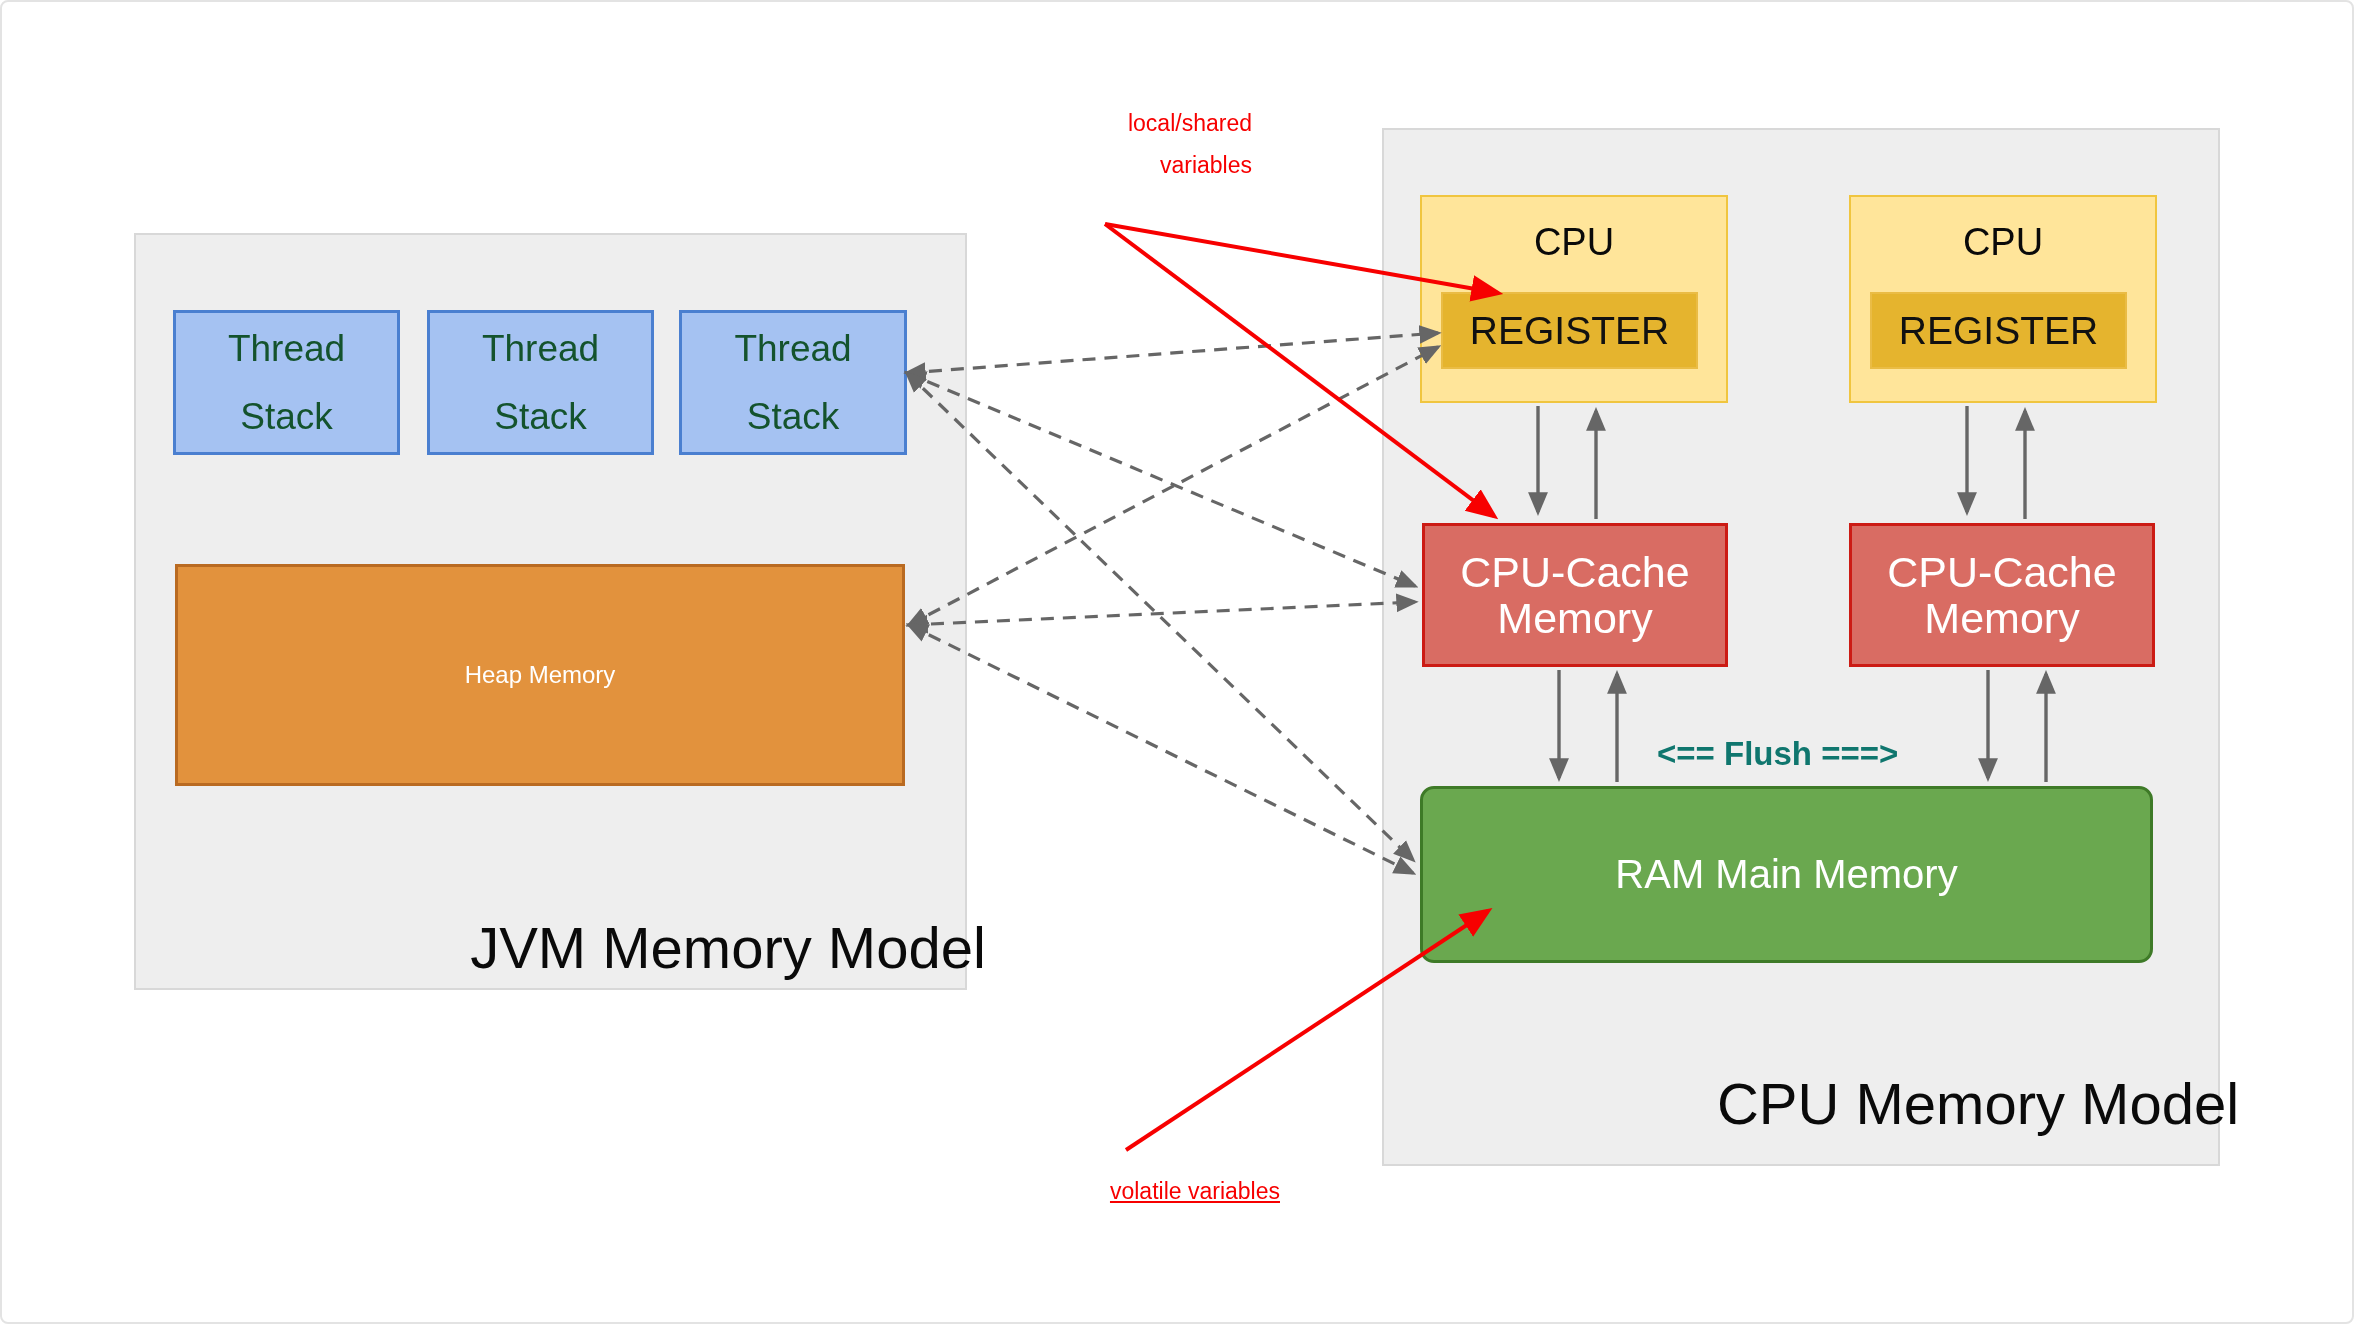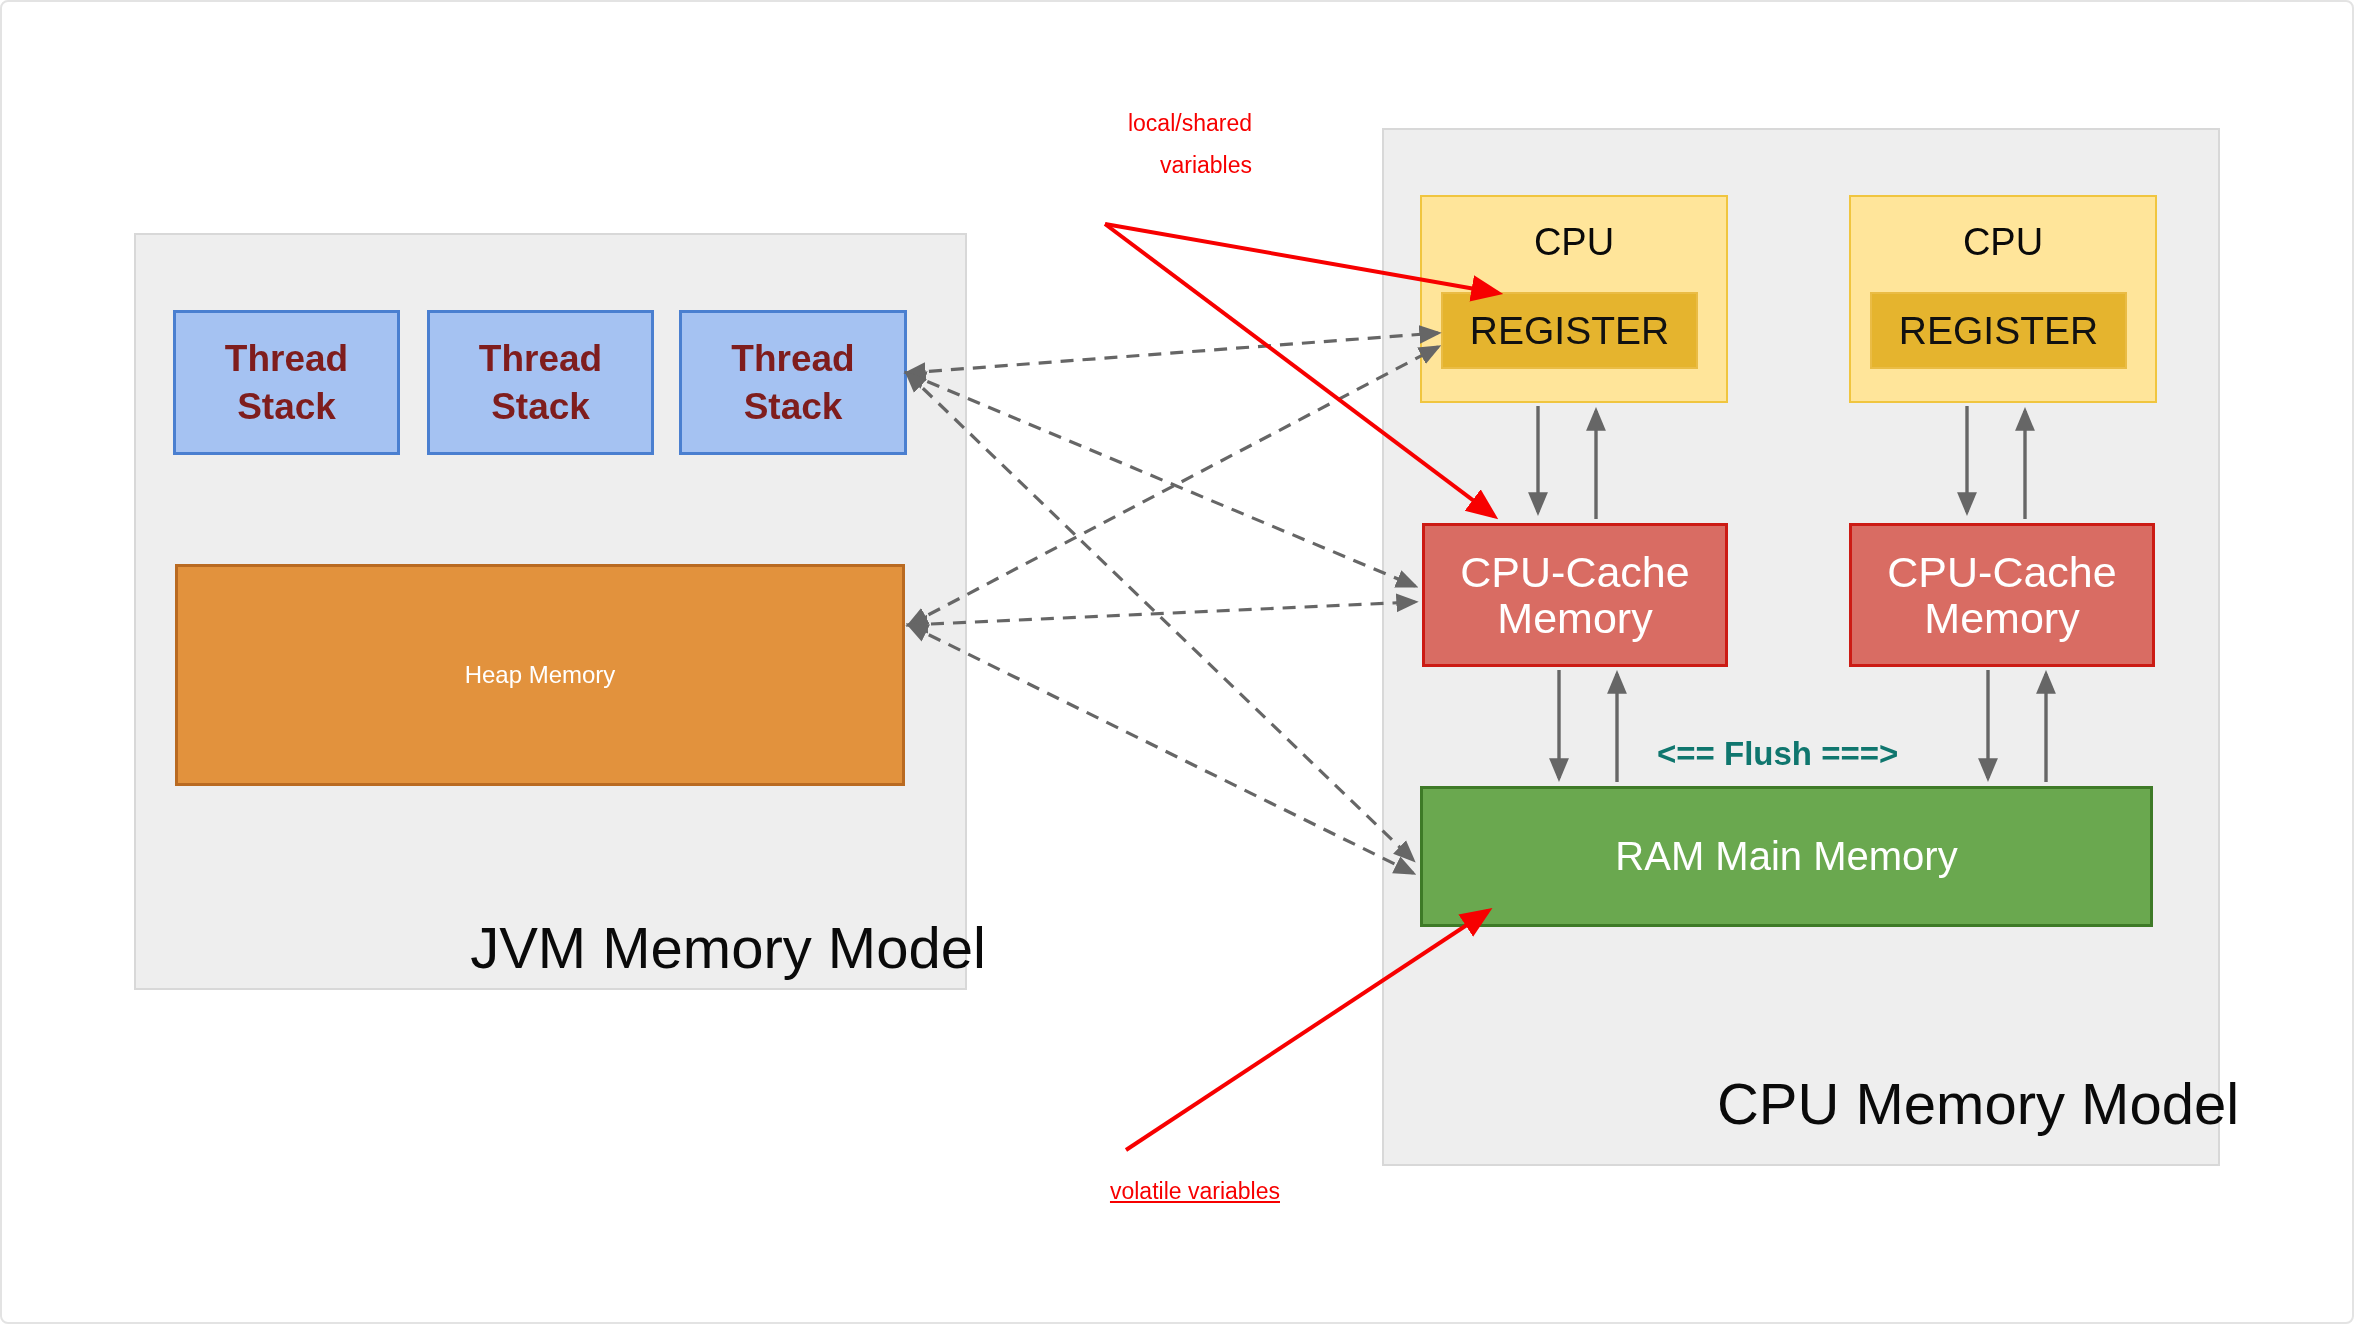--- a/index.html
+++ b/index.html
@@ -21,21 +21,21 @@
   }
   .box{
     position:absolute;
     display:flex;align-items:center;justify-content:center;
     text-align:center;
     box-sizing:border-box;
     white-space:pre-line;
   }
   .thread-stack{
     background:#a5c2f2;border:3px solid #4a7fd0;
-    font-size:37px;line-height:48px;color:#7f1d1d;font-weight:bold;
+    font-size:37px;line-height:68px;color:#14532d;
   }
   .heap{
     background:#e2923d;border:3px solid #b96a21;
     font-size:24px;color:#ffffff;
   }
   .cpu{
     background:#ffe59a;border:2px solid #f0c53f;
     align-items:flex-start;
     padding-top:24px;
     font-size:38px;color:#0a0a0a;
@@ -99,21 +99,21 @@
   <div class="box register" style="left:1439px;top:290px;width:257px;height:77px;">REGISTER</div>
 
   <div class="box cpu" style="left:1847px;top:193px;width:308px;height:208px;">CPU</div>
   <div class="box register" style="left:1868px;top:290px;width:257px;height:77px;">REGISTER</div>
 
   <div class="box cache" style="left:1420px;top:521px;width:306px;height:144px;">CPU-Cache
 Memory</div>
   <div class="box cache" style="left:1847px;top:521px;width:306px;height:144px;">CPU-Cache
 Memory</div>
 
-  <div class="box ram" style="left:1418px;top:784px;width:733px;height:141px;">RAM Main Memory</div>
+  <div class="box ram" style="left:1418px;top:784px;width:733px;height:177px;border-radius:14px;">RAM Main Memory</div>
 
   <div class="panel-title" style="left:1676px;top:1068px;width:600px;">CPU Memory Model</div>
 
   <div class="red-note" style="left:950px;top:100px;width:300px;">local/shared
 variables</div>
   <div class="red-note" style="left:978px;top:1168px;width:300px;text-decoration:underline;">volatile variables</div>
   <div class="flush-note" style="left:1655px;top:733px;width:270px;">&lt;== Flush ===&gt;</div>
 
   <svg class="arrows" viewBox="0 0 2354 1324">
     <defs>

